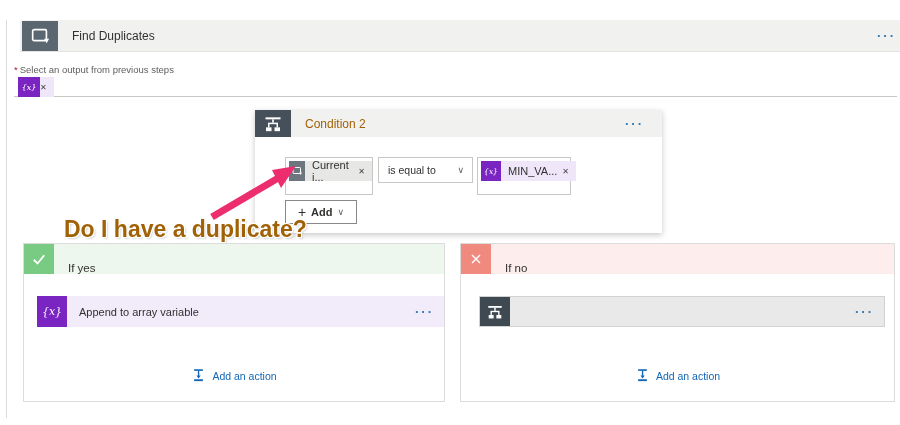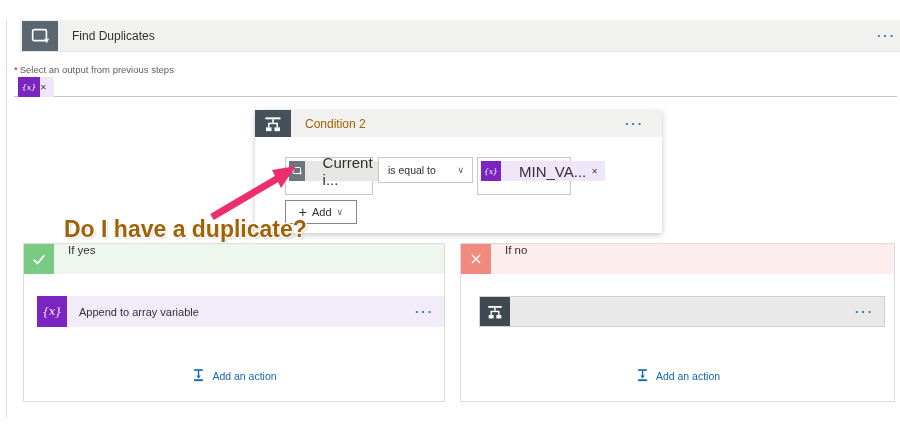--- a/index.html
+++ b/index.html
@@ -45,46 +45,46 @@
   .op-left { left:30px; top:47px; }
   .op-right { left:222px; top:47px; width:94px; }
   .operand-box .chip { position:absolute; left:3px; top:3px; height:20px;
     display:inline-flex; align-items:stretch; cursor:pointer; }
   .chip-gray { background:#e7e7e5; }
   .chip-purple { background:#efe7f9; }
   .chip-ico { width:20px; display:flex; align-items:center; justify-content:center; }
   .chip-ico.gray { background:#6d767f; }
   .chip-ico.purple { background:#7a25c2; color:#fff; font-size:7.5px;
     font-family:"DejaVu Serif",serif; font-style:italic; }
-  .chip-label { display:flex; align-items:center; padding:0 5px 0 18px; font-size:15px; color:#323130; }
+  .chip-label { display:flex; align-items:center; padding:0 5px 0 7px; font-size:11px; color:#323130; }
   .operator-select { position:absolute; left:123px; top:47px; width:95px; height:26px;
     border:1px solid #c8c8c6; background:#fff; display:flex; align-items:center;
     font-size:10.5px; color:#323130; padding-left:9px; cursor:pointer; }
   .operator-select .chev { position:absolute; right:8px; color:#605e5c; font-size:9px; }
   .add-btn { position:absolute; left:30px; top:90px; width:72px; height:24px;
     border:1px solid #8a8886; background:#fff; display:flex; align-items:center;
     justify-content:center; gap:5px; cursor:pointer; }
   .add-btn .plus { font-size:14px; font-weight:400; color:#323130; line-height:1; }
-  .add-btn .lbl { font-size:11px; font-weight:normal; color:#323130; }
+  .add-btn .lbl { font-size:11px; font-weight:bold; color:#323130; }
   .add-btn .chev { font-size:9px; color:#605e5c; }
 
   
   .pink-note { color:#a16207; font-weight:bold; font-size:23px;
     text-shadow:1px 1px 0 #fff,-1px -1px 0 #fff,1px -1px 0 #fff,-1px 1px 0 #fff,2px 2px 2px rgba(0,0,0,.15); }
   .q-note { left:64px; top:216px; }
   .yes-note { left:66px; top:271px; }
   .no-note { left:620px; top:268px; width:258px; text-align:right; }
   .arrow-svg { left:160px; top:155px; width:150px; height:80px; pointer-events:none; }
 
   
   .branch-card { background:#fff; border:1px solid #dcdcdc; }
   .yes-card { left:23px; top:243px; width:422px; height:159px; }
   .no-card  { left:460px; top:243px; width:435px; height:159px; }
   .branch-header { position:absolute; left:0; top:0; width:100%; height:30px;
-    display:flex; align-items:flex-start; cursor:pointer; }
+    display:flex; align-items:flex-end; cursor:pointer; }
   .yes-header { background:#edf7ee; }
   .no-header { background:#fdeeed; }
   .branch-icon { position:absolute; left:0; top:0; width:30px; height:30px;
     display:flex; align-items:center; justify-content:center; }
   .yes-icon-bg { background:#79ca83; }
   .no-icon-bg { background:#f18a7e; }
   .branch-title { margin-left:44px; font-size:11.5px; color:#323130; }
 
   .action-bar { position:absolute; height:31px; display:flex; align-items:center; cursor:pointer; }
   .yes-action { left:13px; top:52px; width:407px; background:#f1ebfa; }

